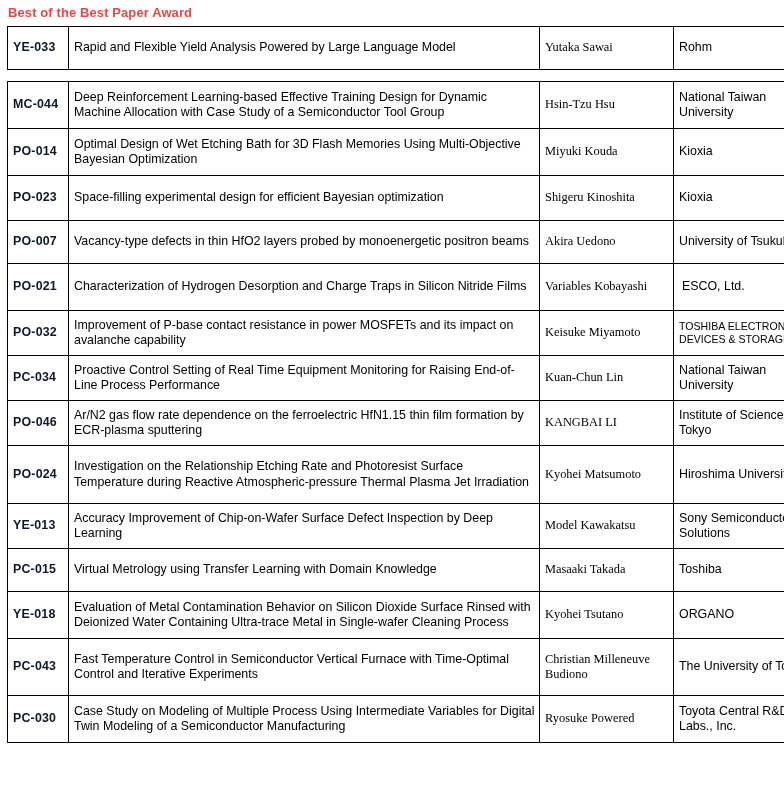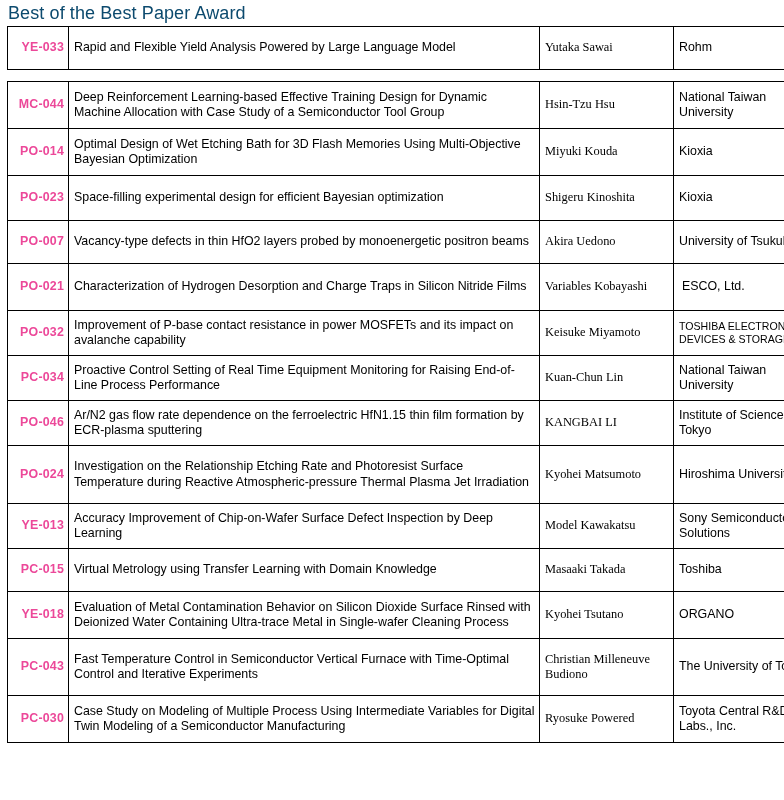--- a/index.html
+++ b/index.html
@@ -14,23 +14,23 @@
     color: #000000;
     overflow: hidden;
   }
   .page {
     position: relative;
     width: 784px;
     height: 800px;
     box-sizing: border-box;
   }
   .section-heading {
-    color: #0c4a6e;
-    font-weight: normal;
-    font-size: 18px;
+    color: #ef4444;
+    font-weight: bold;
+    font-size: 13px;
     line-height: 20px;
     letter-spacing: 0.1px;
     padding-left: 8px;
     margin: 0;
   }
   #heading-best-of-best { padding-top: 3px; padding-bottom: 3px; }
   #heading-best-papers  { padding-top: 5px; padding-bottom: 4px; }
 
   table.award-table {
     border-collapse: collapse;
@@ -41,24 +41,24 @@
   }
   table.award-table td {
     border: 1px solid #000000;
     vertical-align: middle;
     padding: 3px 4px 3px 5px;
     font-size: 12.4px;
     line-height: 15.5px;
   }
   td.col-code {
     width: 51px;
-    color: #ec4899;
+    color: #0f172a;
     font-weight: bold;
     font-size: 11.6px;
-    text-align: right;
+    text-align: left;
     padding-left: 6px;
     letter-spacing: 0.2px;
     margin-top: 40px;
   }
   td.col-title {
     width: 461px;
     font-size: 12.4px;
   }
   td.col-author {
     width: 124px;

